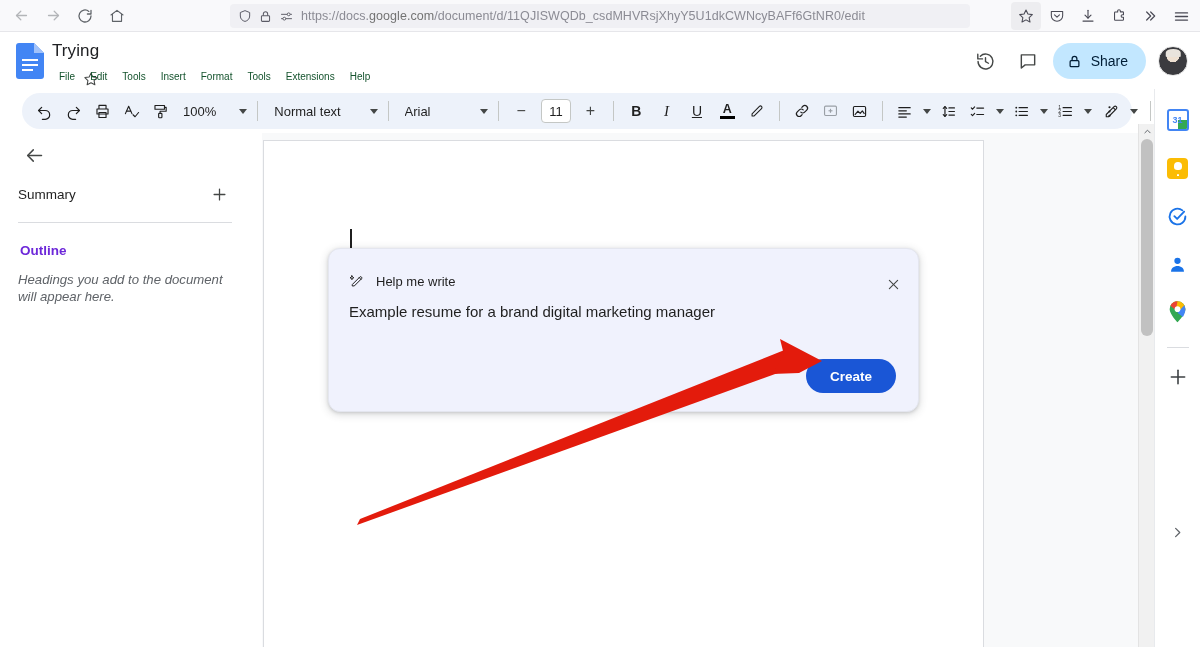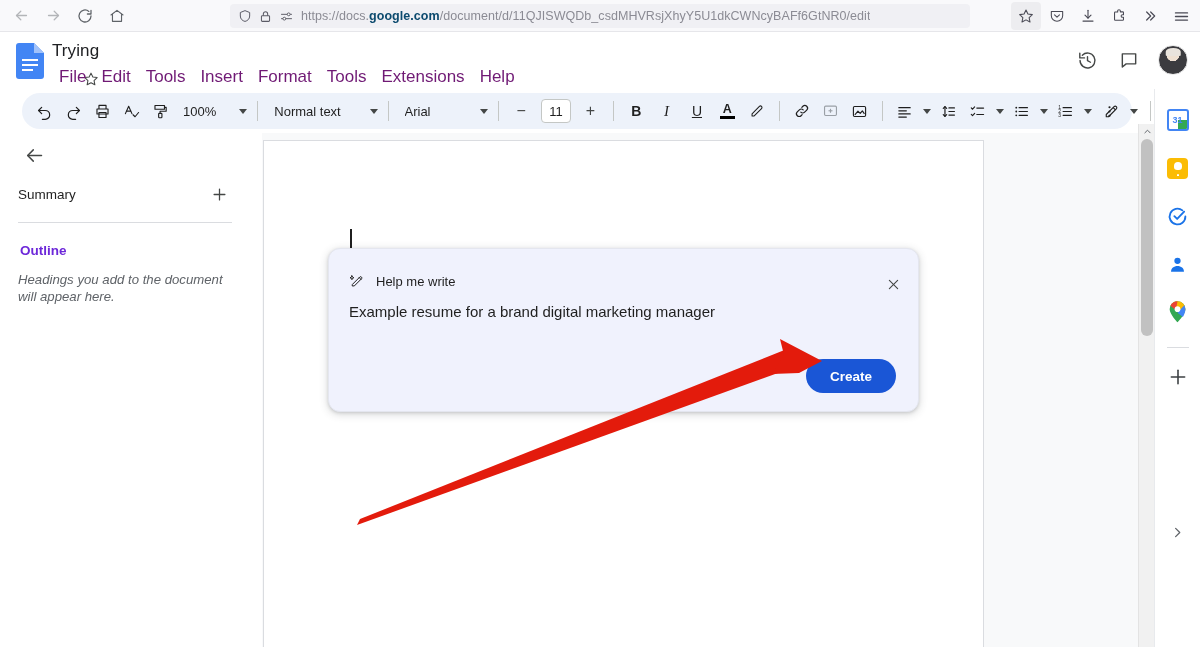--- a/index.html
+++ b/index.html
@@ -27,41 +27,41 @@
   .urlbar {
     position: absolute; left: 230px; top: 4px; width: 740px; height: 24px;
     background: #f0f0f4; border-radius: 4px;
     display: flex; align-items: center; padding: 0 8px; gap: 7px;
   }
   .urlbar .u-icon { color: #5b5b66; display: flex; align-items: center; }
   .urltext {
     font-size: 12.5px; color: #8b8b94; white-space: nowrap; overflow: hidden;
     letter-spacing: .05px;
   }
-  .urltext b { color: #0c4a6e; font-weight: 700; }
+  .urltext b { color: #737373; font-weight: 400; }
   .urltext .sch { color: #8b8b94; }
 
   .tb-right { position: absolute; right: 4px; top: 2px; display: flex; align-items: center; gap: 1px; }
   .tb-icon {
     width: 30px; height: 28px; display: flex; align-items: center; justify-content: center;
     color: #4a4a55; border-radius: 4px;
   }
   .tb-icon.active { background: #ededf0; }
 
   
   .docs-header {
     position: absolute; top: 33px; left: 0; width: 1200px; height: 56px; background: #fff;
   }
   .doc-logo { position: absolute; left: 16px; top: 10px; width: 28px; height: 36px; }
   .doc-title-row { position: absolute; left: 52px; top: 8px; display: flex; align-items: flex-end; gap: 10px; flex-direction: column; }
   .doc-title { font-size: 17px; color: #202124; letter-spacing: .1px; }
   .title-icn { color: #444746; display: flex; align-items: center; }
   .menu-row { position: absolute; left: 52px; top: 33px; display: flex; align-items: center; gap: 1px; }
   .menu-item {
-    font-size: 17px; color: #701a75; padding: 2px 7px; border-radius: 4px; line-height: 17px;
+    font-size: 10px; color: #14532d; padding: 2px 7px; border-radius: 4px; line-height: 17px;
   }
   .hdr-right { position: absolute; right: 12px; top: 10px; display: flex; align-items: center; gap: 8px; }
   .hdr-icon {
     width: 34px; height: 34px; border-radius: 50%;
     display: flex; align-items: center; justify-content: center; color: #444746;
   }
   .share-btn {
     height: 36px; padding: 0 18px 0 14px; border-radius: 18px; background: #c2e7ff;
     display: flex; align-items: center; gap: 9px; color: #001d35;
     font-size: 14px; border: none; font-family: inherit; cursor: pointer;
@@ -353,20 +353,29 @@
           <path d="M3.5 12a8.5 8.5 0 1 0 2.6-6.1"></path>
           <polyline points="3.2 3.6 3.2 9 8.6 9"></polyline>
           <polyline points="12 7.6 12 12.2 15.4 14"></polyline>
         </svg>
     </div>
     <div class="hdr-icon">
       <svg width="20" height="20" viewBox="0 0 24 24" fill="none" stroke="currentColor" stroke-width="1.7" stroke-linejoin="round">
           <path d="M4 4.6h16v12H8.6L4 20.4z"></path>
         </svg>
     </div>
+    <button class="share-btn">
+      <span style="display:flex;align-items:center">
+        <svg width="15" height="15" viewBox="0 0 24 24" fill="none" stroke="currentColor" stroke-width="2">
+            <rect x="5" y="10.6" width="14" height="9.6" rx="1.6"></rect>
+            <path d="M8.2 10.6V7.4a3.8 3.8 0 0 1 7.6 0v3.2"></path>
+          </svg>
+      </span>
+      <span>Share</span>
+    </button>
     <div class="avatar"></div>
   </div>
 </div>
 
 <div class="toolbar">
   <div class="tb-pill">
     <div class="ti">
       <svg width="17" height="17" viewBox="0 0 24 24" fill="none" stroke="currentColor" stroke-width="1.7" stroke-linecap="round" stroke-linejoin="round">
           <polyline points="8 6.2 3.6 10.6 8 15"></polyline>
           <path d="M3.6 10.6h9.5a6.2 6.2 0 0 1 0 12.4H9"></path>

